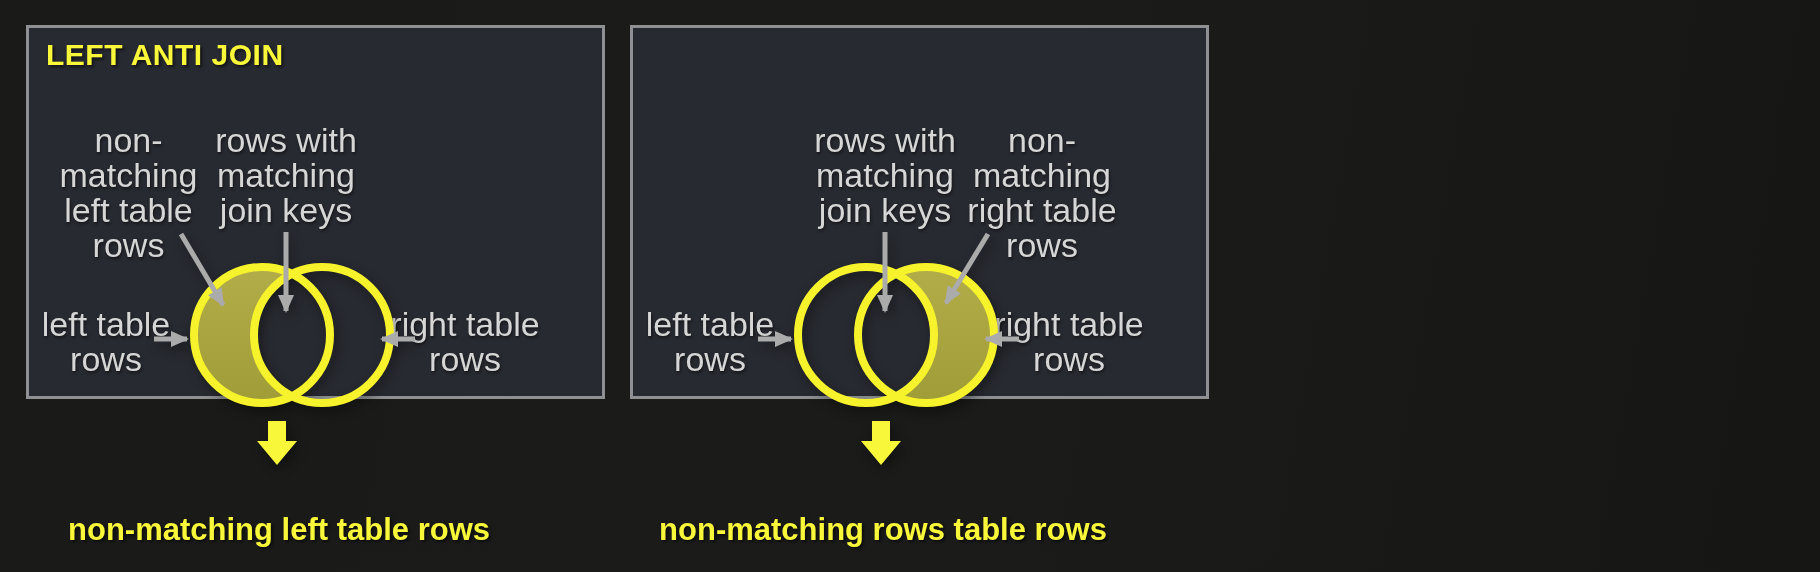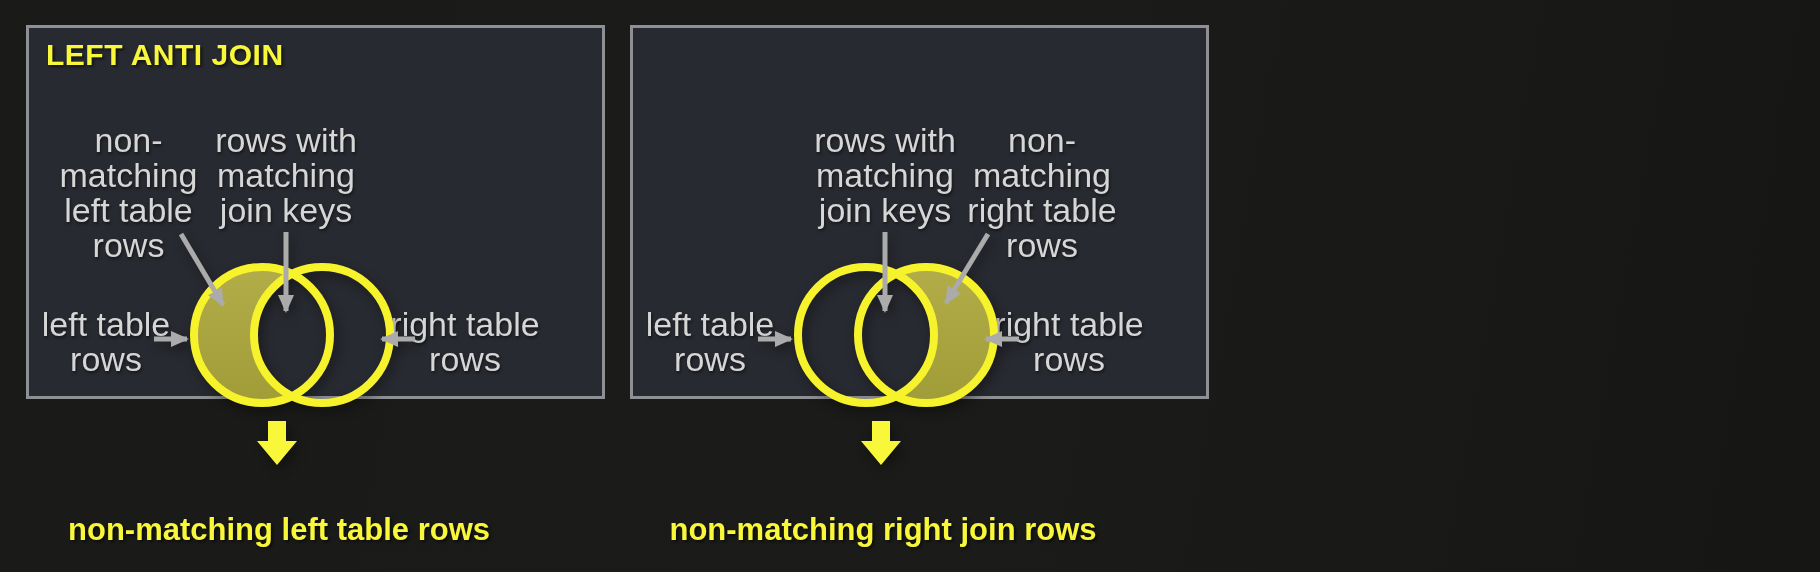--- a/index.html
+++ b/index.html
@@ -127,16 +127,16 @@
       <circle cx="293" cy="307" r="68" fill="none" stroke="#f6f22b" stroke-width="8"></circle>
 
       <line x1="252" y1="204" x2="252" y2="283" stroke="#ababab" stroke-width="5" marker-end="url(#ah1)"></line>
       <line x1="355" y1="206" x2="313" y2="275" stroke="#ababab" stroke-width="5" marker-end="url(#ah1)"></line>
       <line x1="125" y1="311" x2="158" y2="311" stroke="#ababab" stroke-width="5" marker-end="url(#ah1)"></line>
       <line x1="386" y1="311" x2="353" y2="311" stroke="#ababab" stroke-width="5" marker-end="url(#ah1)"></line>
 
       <polygon fill="#f8f73a" points="239,393 257,393 257,413 268,413 248,437 228,413 239,413"></polygon>
     </svg>
 
-    <div class="result">non-matching right join rows</div>
+    <div class="result">non-matching rows table rows</div>
   </div>
 
 </div>
 
 </body></html>

